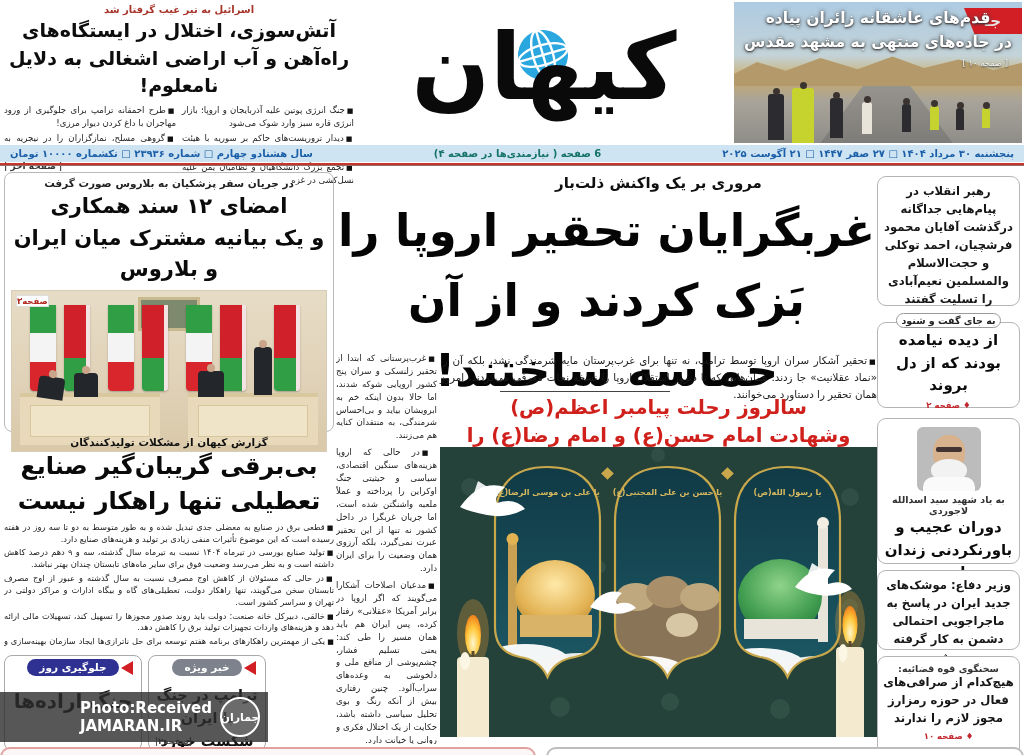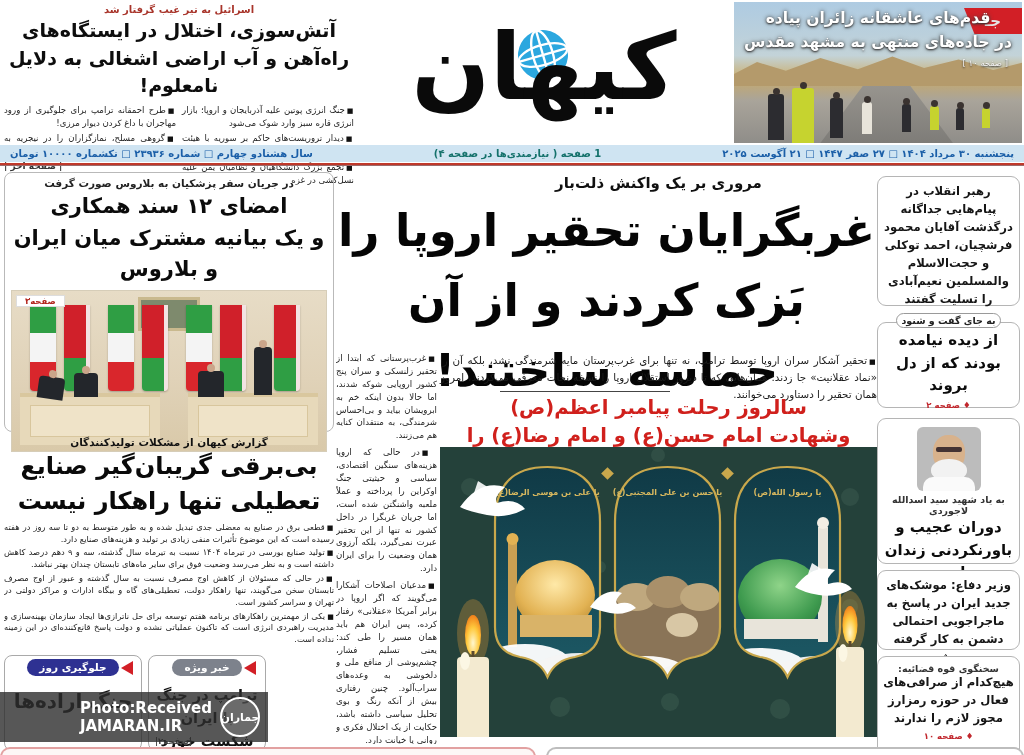--- a/index.html
+++ b/index.html
@@ -53,21 +53,21 @@
   .lbox h2{margin:2px 0 4px;font-size:21px;font-weight:900;line-height:1.5;color:#0b0b0b;}
   .bphoto{position:relative;width:100%;height:162px;background:linear-gradient(180deg,#e7dcc6 0%,#e0d2b8 55%,#d9c9a9 100%);overflow:hidden;border:1px solid #d6cdb8;}
   .bpic{position:absolute;left:40%;top:6px;width:20%;height:34px;background:#7e8a6d;border:3px solid #c9b98e;}
   .bflag{position:absolute;top:14px;width:26px;height:86px;border-radius:0 0 4px 4px;box-shadow:0 1px 2px rgba(0,0,0,.25);}
   .fIr{background:linear-gradient(180deg,#2f9e44 33%,#f4f4f4 33%,#f4f4f4 66%,#d9262c 66%);}
   .fBy{background:linear-gradient(180deg,#d0202a 62%,#2f9e44 62%);border-right:4px solid #f3e3e3;}
   .btable{position:absolute;bottom:6px;height:52px;background:#e7d9ba;border-top:4px solid #d9c79e;}
   .btable::after{content:"";position:absolute;inset:8px 10px;background:#efe3c8;border:1px solid #d8c69d;}
   .bfig{position:absolute;background:#23262b;border-radius:4px 4px 0 0;}
   .bfig::before{content:"";position:absolute;left:50%;top:-7px;width:8px;height:8px;margin-left:-4px;border-radius:50%;background:#caa58a;}
-  .btag{position:absolute;left:4px;top:4px;background:#fff;color:#b3261e;font-size:8.5px;font-weight:bold;padding:0 8px;border:1px solid #ddd;}
+  .btag{position:absolute;left:4px;top:4px;background:#fff;color:#b3261e;font-size:8.5px;font-weight:bold;padding:0 0;border:1px solid #ddd;}
   .istory{left:4px;top:436px;width:330px;height:212px;text-align:center;overflow:hidden;}
   .istory .kick{font-size:10.5px;font-weight:bold;text-align:center;}
   .istory h2{margin:1px 0 3px;font-size:24px;font-weight:900;line-height:1.45;color:#0a0a0a;}
   .ibullets{text-align:justify;font-size:8.3px;line-height:1.42;color:#222;}
   .ibullets div{margin-bottom:2px;}
   
   .notebox{border:1px solid #a9a9a9;border-radius:8px;background:#fff;text-align:center;}
   .badge{position:relative;display:inline-block;margin-top:-11px;color:#fff;font-size:10.5px;font-weight:bold;
          padding:2px 12px 3px;border-radius:10px;}
   .badge .arr{position:absolute;right:-14px;top:2px;width:0;height:0;border-top:7px solid transparent;border-bottom:7px solid transparent;border-right:12px solid #d21f26;}
@@ -147,21 +147,21 @@
     <div class="ribbon" data-name="corner-ribbon">جـ</div>
     <div class="cap1" data-name="photo-caption">
       <div>قدم‌های عاشقانه زائران پیاده</div>
       <div>در جاده‌های منتهی به مشهد مقدس</div>
     </div>
     <div class="pg10" data-name="page-ref">[ صفحه ۱۰ ]</div>
   </div>
 
   <div class="abs datestrip" data-name="date-strip">
     <span data-name="date-info">پنجشنبه ۳۰ مرداد ۱۴۰۴ □ ۲۷ صفر ۱۴۴۷ □ ۲۱ آگوست ۲۰۲۵</span>
-    <span class="mid" data-name="pages-note">1 صفحه ( نیازمندی‌ها در صفحه ۴)</span>
+    <span class="mid" data-name="pages-note">6 صفحه ( نیازمندی‌ها در صفحه ۴)</span>
     <span data-name="edition-info">سال هشتادو چهارم □ شماره ۲۳۹۳۶ □ تکشماره ۱۰۰۰۰ تومان</span>
   </div>
   <div class="abs redline" data-name="divider-rule"></div>
 
   <div class="abs lkick" data-name="lead-kicker">مروری بر یک واکنش ذلت‌بار</div>
   <div class="abs lhead" data-name="lead-headline">
     <div>غربگرایان تحقیر اروپا را</div>
     <div>بَزک کردند و از آن حماسه ساختند!</div>
   </div>
   <div class="abs lead" data-name="lead-paragraph"><span class="b" data-name="bullet-icon">■</span><span>تحقیر آشکار سران اروپا توسط ترامپ، نه تنها برای غرب‌پرستان مایه شرمندگی نشد، بلکه آن را «نماد عقلانیت» جا زدند؛ همان‌هایی که تا دیروز استقلال اروپا را نسخه نجات معرفی می‌کردند، امروز همان تحقیر را دستاورد می‌خوانند.</span></div>
@@ -325,20 +325,21 @@
   <div class="abs istory" data-name="industry-story">
     <div class="kick" data-name="story-kicker">گزارش کیهان از مشکلات تولیدکنندگان</div>
     <h2 data-name="story-headline">
       <div>بی‌برقی گریبان‌گیر صنایع</div>
       <div>تعطیلی تنها راهکار نیست</div>
     </h2>
     <div class="ibullets" data-name="story-bullets">
       <div data-name="news-brief"><span class="b" data-name="bullet-icon">■</span><span>قطعی برق در صنایع به معضلی جدی تبدیل شده و به طور متوسط به دو تا سه روز در هفته رسیده است که این موضوع تأثیرات منفی زیادی بر تولید و هزینه‌های صنایع دارد.</span></div>
       <div data-name="news-brief"><span class="b" data-name="bullet-icon">■</span><span>تولید صنایع بورسی در تیرماه ۱۴۰۴ نسبت به تیرماه سال گذشته، سه و ۹ دهم درصد کاهش داشته است و به نظر می‌رسد وضعیت فوق برای سایر ماه‌های تابستان چندان بهتر نباشد.</span></div>
       <div data-name="news-brief"><span class="b" data-name="bullet-icon">■</span><span>در حالی که مسئولان از کاهش اوج مصرف نسبت به سال گذشته و عبور از اوج مصرف تابستان سخن می‌گویند، تنها راهکار دولت، تعطیلی‌های گاه و بیگاه ادارات و مراکز دولتی در تهران و سراسر کشور است.</span></div>
+      <div data-name="news-brief"><span class="b" data-name="bullet-icon">■</span><span>خالقی، دبیرکل خانه صنعت: دولت باید روند صدور مجوزها را تسهیل کند، تسهیلات مالی ارائه دهد و هزینه‌های واردات تجهیزات تولید برق را کاهش دهد.</span></div>
       <div data-name="news-brief"><span class="b" data-name="bullet-icon">■</span><span>یکی از مهمترین راهکارهای برنامه هفتم توسعه برای حل ناترازی‌ها ایجاد سازمان بهینه‌سازی و مدیریت راهبردی انرژی است که تاکنون عملیاتی نشده و دولت پاسخ قانع‌کننده‌ای در این زمینه نداده است.</span></div>
 
     </div>
   </div>
 
   <div class="abs notebox" style="left:4px;top:655px;width:138px;height:96px;" data-name="daily-note-box">
     <span class="badge bNavy" data-name="note-badge"><span>جلوگیری روز</span><span class="arr" data-name="arrow-icon"></span></span>
     <div class="ntitle" data-name="note-title">جنگ اراده‌ها</div>
   </div>
   <div class="abs notebox" style="left:148px;top:655px;width:118px;height:96px;" data-name="special-news-box">

